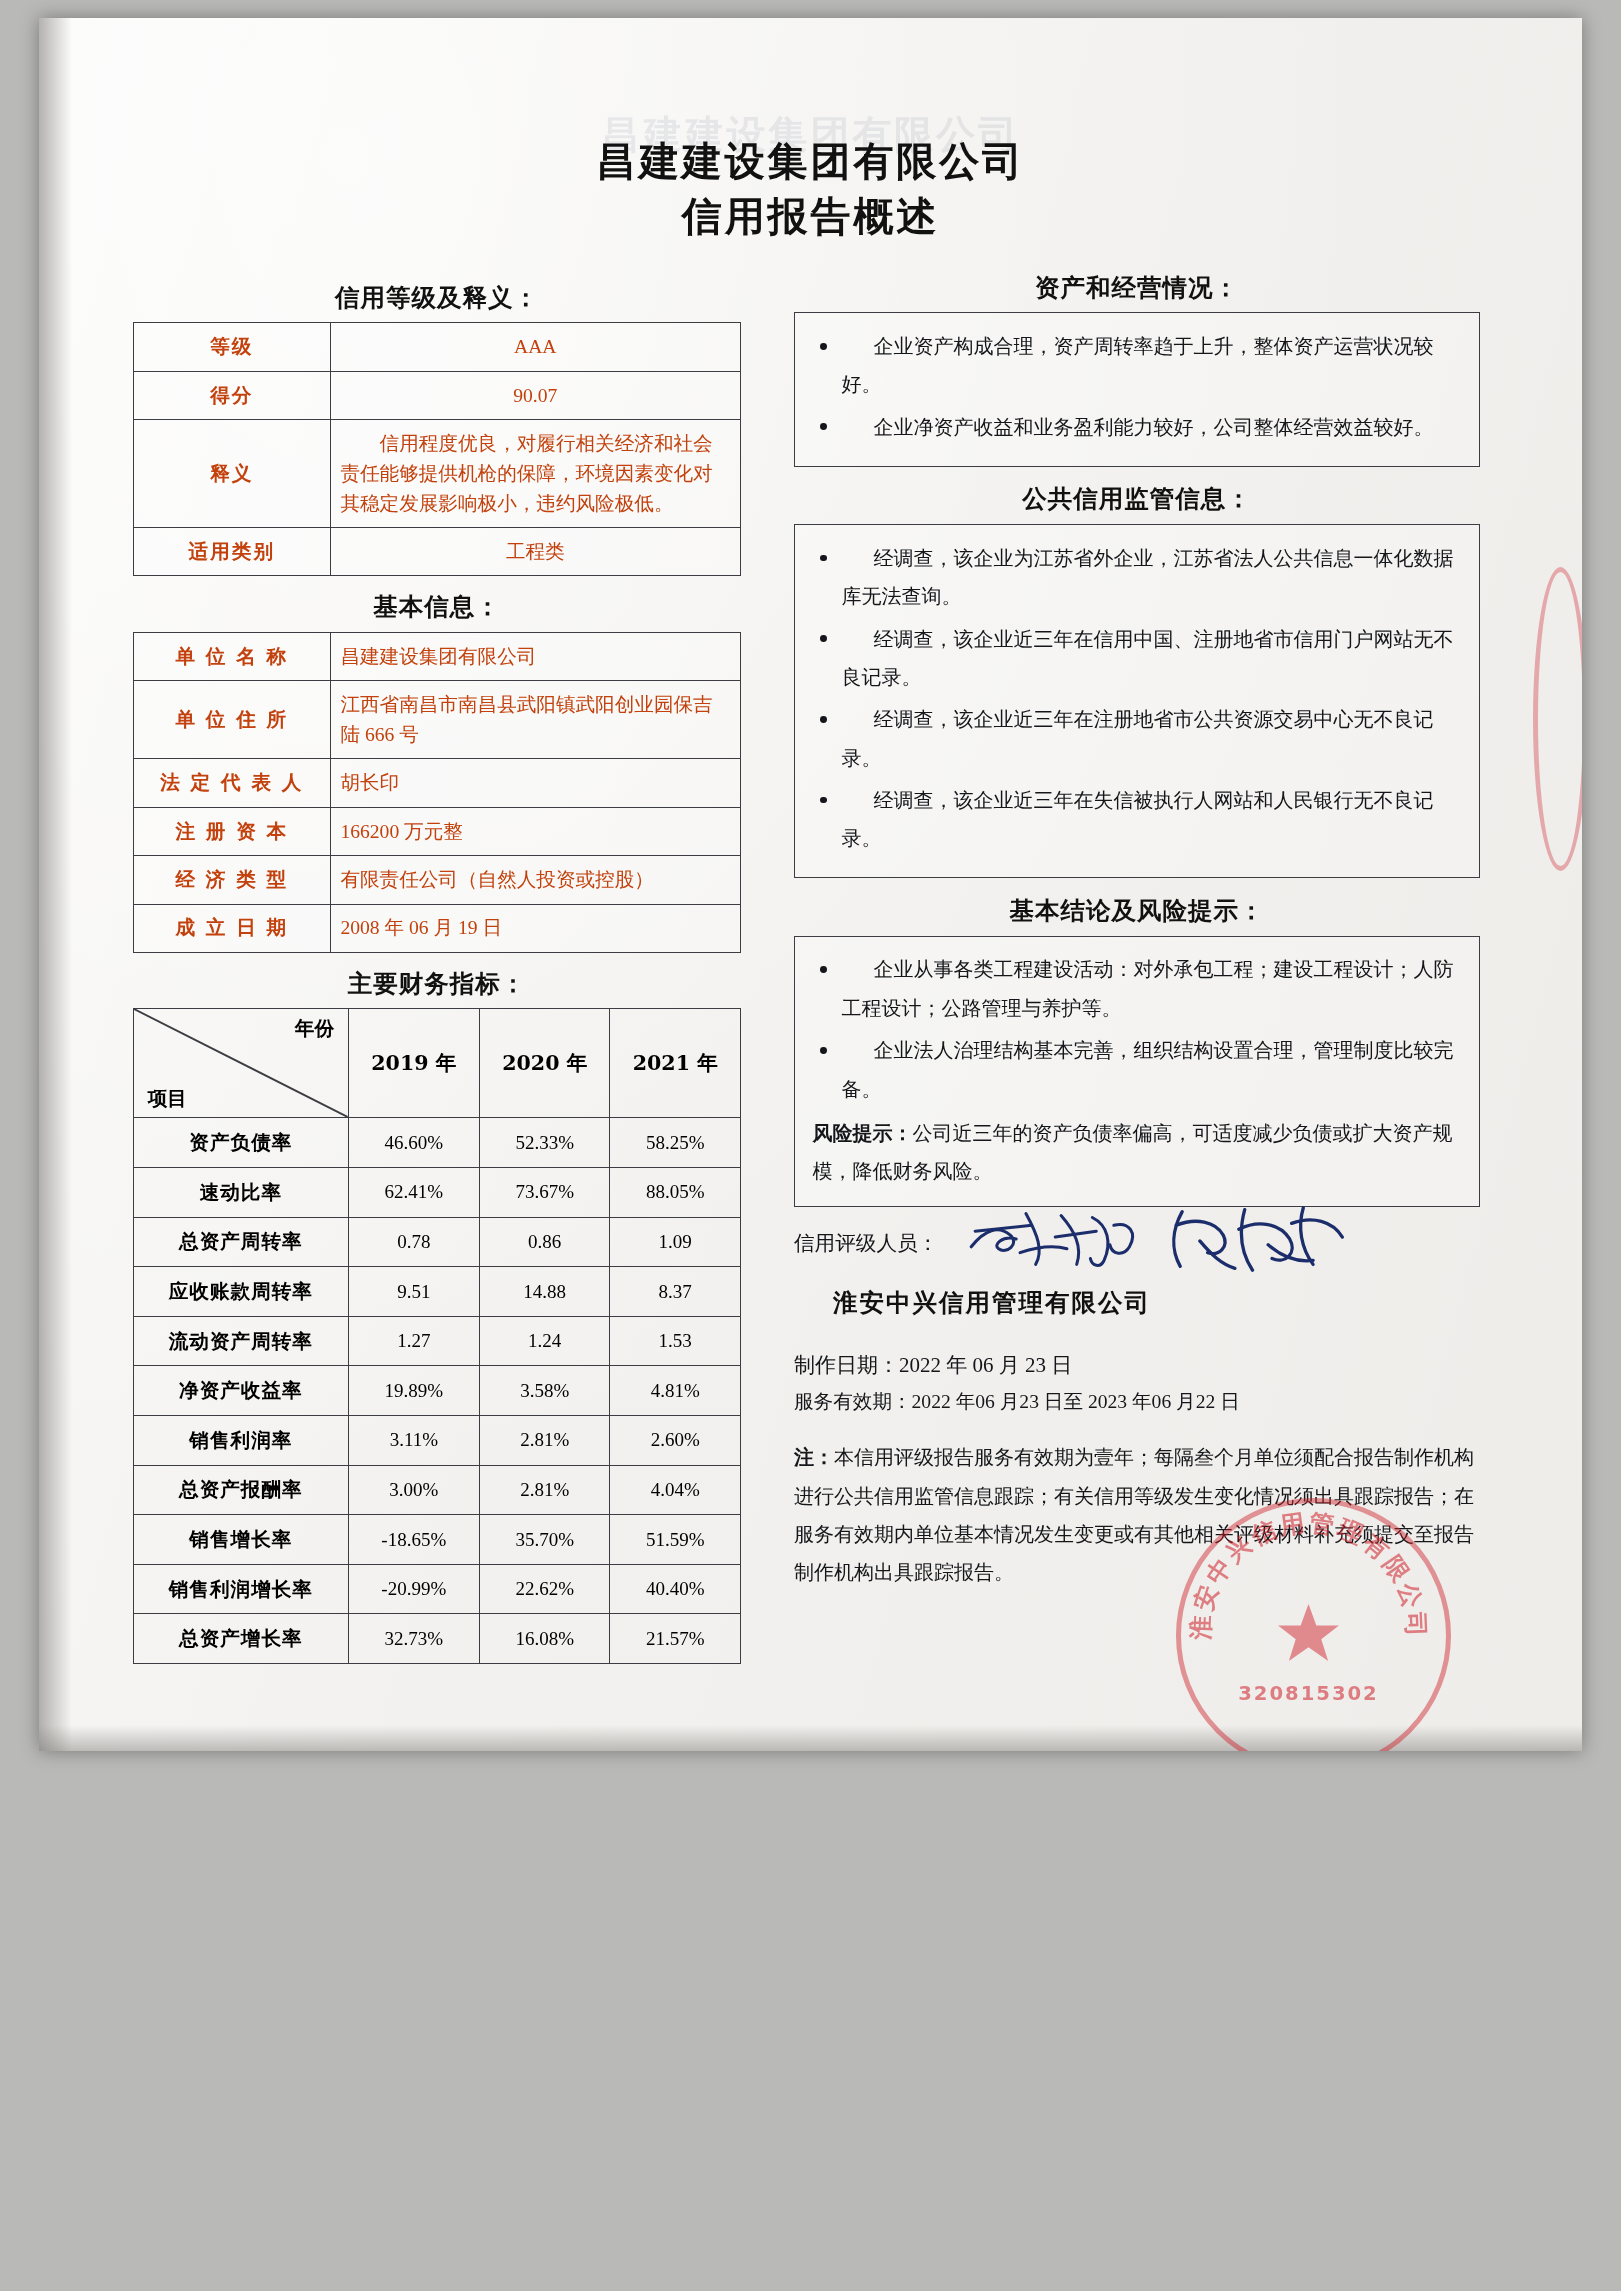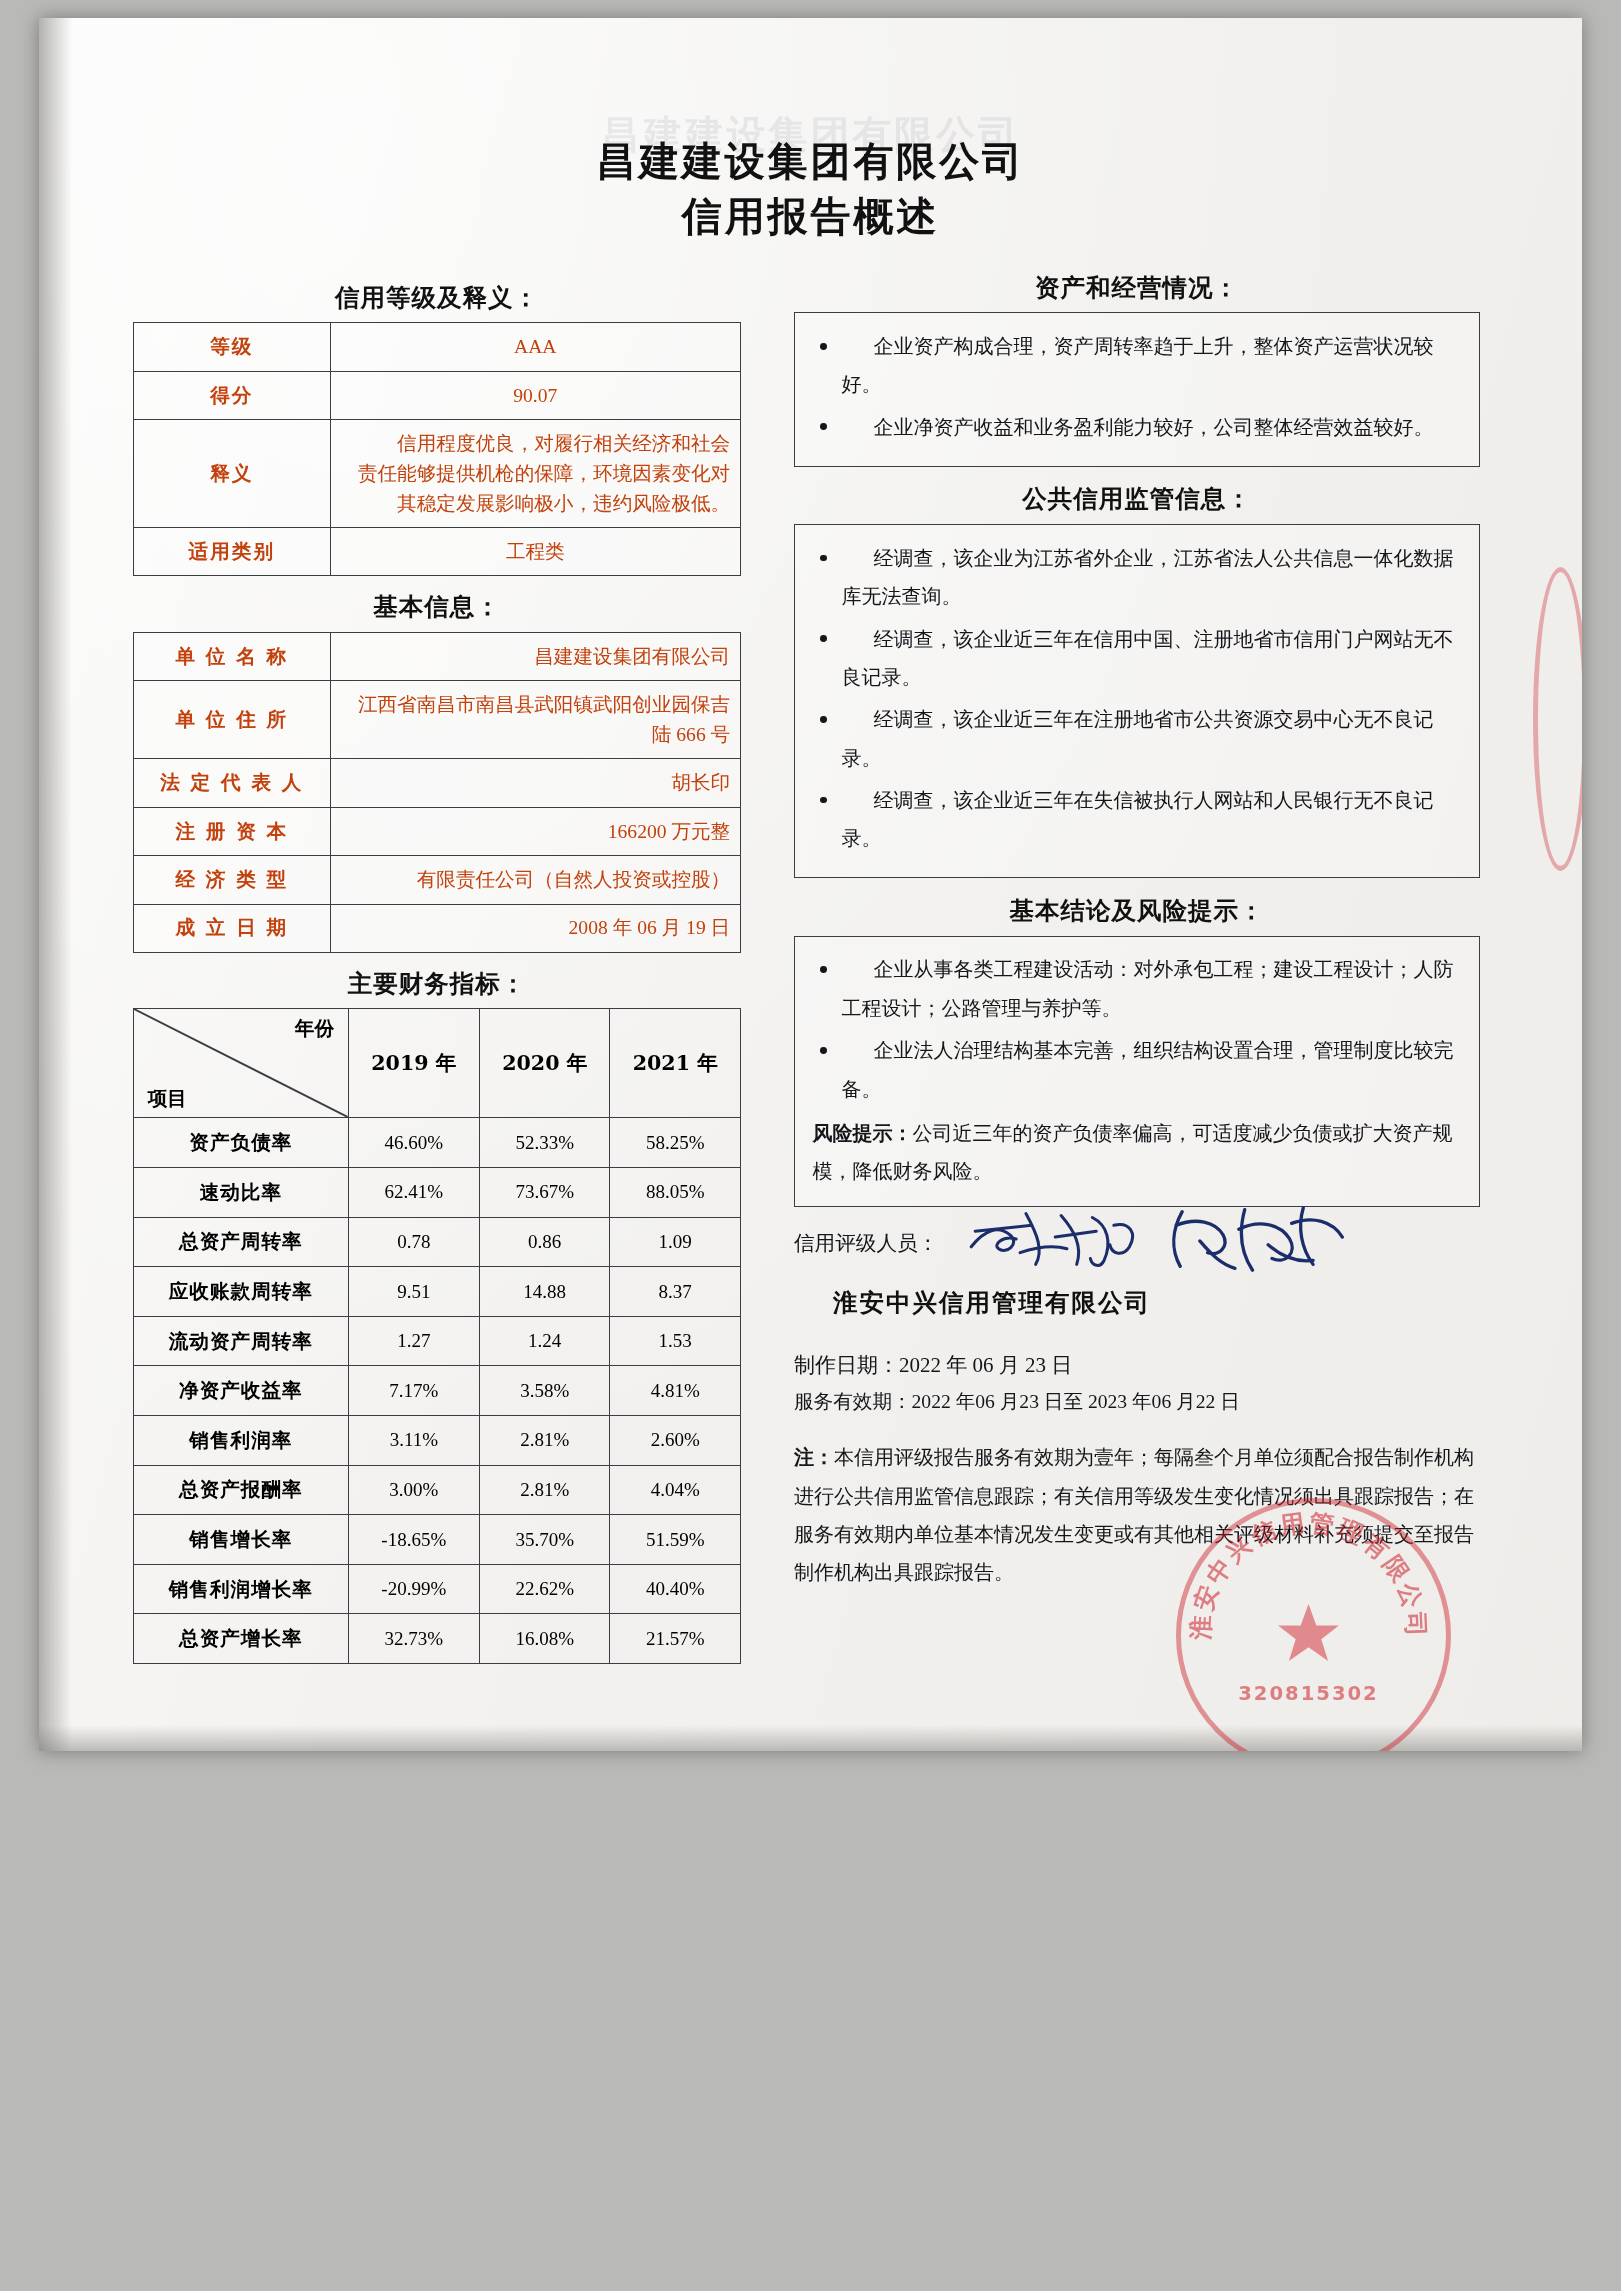--- a/index.html
+++ b/index.html
@@ -69,21 +69,21 @@
     padding:8.8px 9.8px;
     vertical-align:middle;
     line-height:1.52;
   }
   .lbl{
     text-align:center;font-weight:bold;width:176px;
     font-family:"DejaVu Sans","Liberation Sans",sans-serif;font-size:19.6px;
     letter-spacing:2px;
   }
   .val-center{text-align:center;}
-  .val-left{text-align:right;padding-left:15.7px;}
+  .val-left{text-align:left;padding-left:15.7px;}
   .indent{text-indent:2em;}
 
   
   table.fin{border-collapse:collapse;width:100%;font-size:19px;}
   table.fin td{border:1px solid #3b3d42;padding:10.8px 5.9px;text-align:center;}
   table.fin td.item{
     font-family:"DejaVu Sans","Liberation Sans",sans-serif;
     font-weight:bold;font-size:19.6px;width:227px;letter-spacing:1px;
   }
   table.fin td.yh{
@@ -279,21 +279,21 @@
             <td>8.37</td>
           </tr>
       <tr>
             <td class="item">流动资产周转率</td>
             <td>1.27</td>
             <td>1.24</td>
             <td>1.53</td>
           </tr>
       <tr>
             <td class="item">净资产收益率</td>
-            <td>7.17%</td>
+            <td>19.89%</td>
             <td>3.58%</td>
             <td>4.81%</td>
           </tr>
       <tr>
             <td class="item">销售利润率</td>
             <td>3.11%</td>
             <td>2.81%</td>
             <td>2.60%</td>
           </tr>
       <tr>

